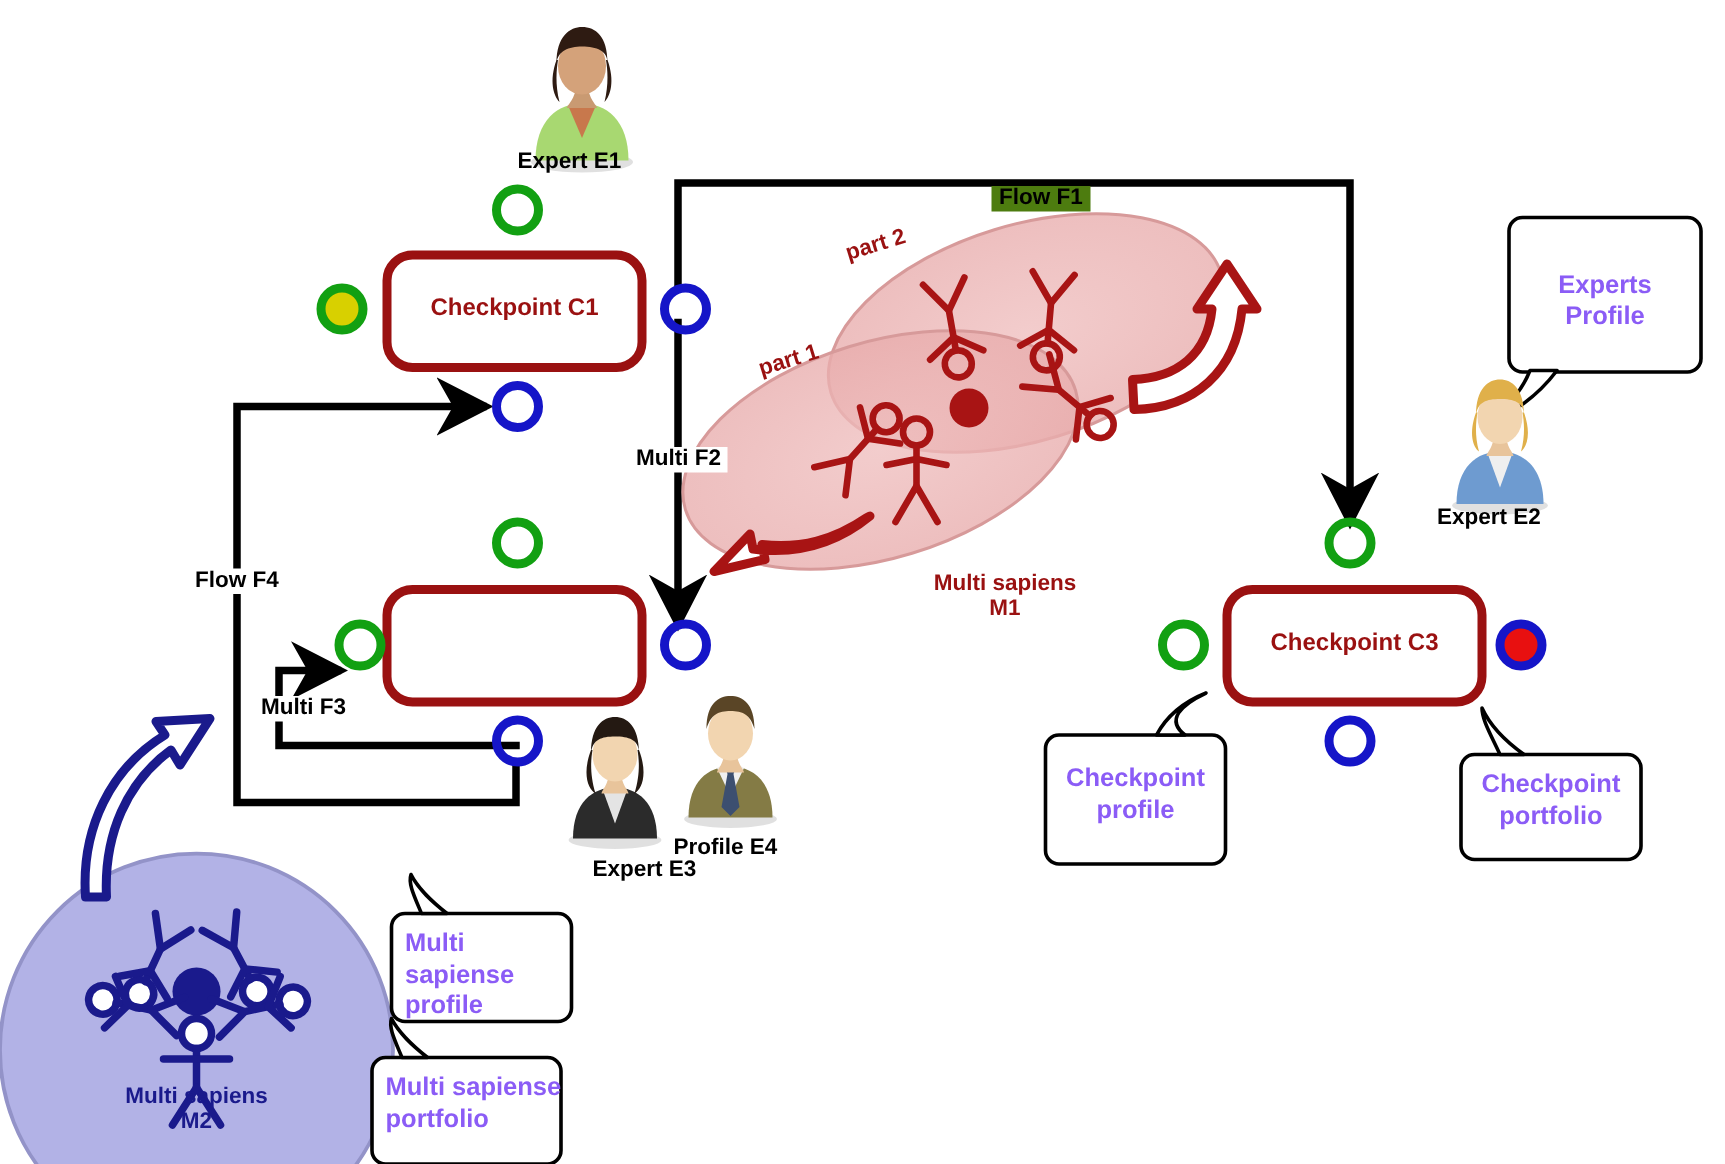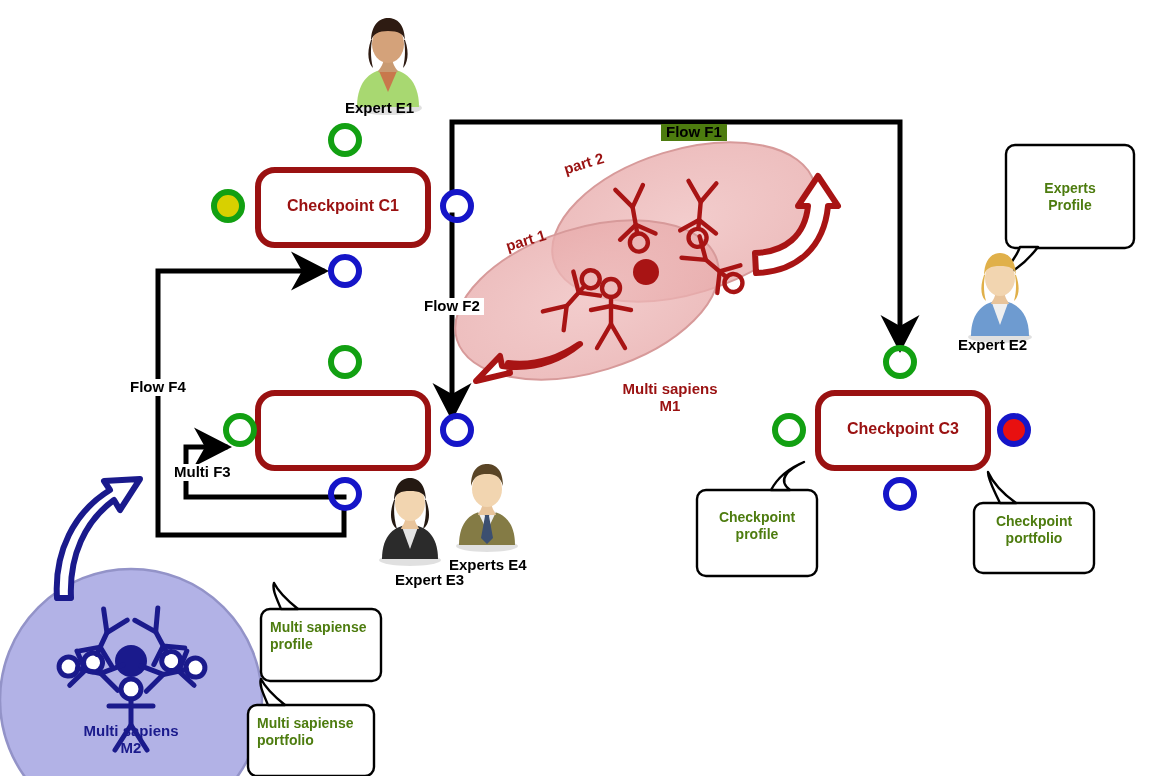--- a/index.html
+++ b/index.html
@@ -6,21 +6,21 @@
   body{width:1150px;height:776px;overflow:hidden;
        font-family:"Liberation Sans","DejaVu Sans",sans-serif;}
   #stage{position:relative;width:1150px;height:776px;background:#fff;}
   #stage svg.layer{position:absolute;left:0;top:0;width:1150px;height:776px;}
   .lbl{position:absolute;font-weight:bold;white-space:pre;line-height:1.12;}
   .lbl-black{color:#000000;font-size:15px;}
   .lbl-dred{color:#9A1111;font-size:15px;}
   .lbl-navy{color:#1A1A8C;font-size:15px;}
   .cp-text{position:absolute;color:#9A1111;font-size:16px;font-weight:bold;
            white-space:nowrap;}
-  .callout-text{position:absolute;color:#4d7c0f;font-size:14px;
+  .callout-text{position:absolute;color:#8b5cf6;font-size:17px;
                 font-weight:bold;line-height:1.22;}
   .center{text-align:center;}
 </style>
 </head>
 <body>
 
 <div id="stage">
 
   <svg class="layer" viewBox="0 0 1150 776">
     <defs>
@@ -257,28 +257,28 @@
       <ellipse cx="0" cy="-17" rx="15" ry="18" fill="#F2D5B0"></ellipse>
       <path d="M-16,-20 C-16,-37 -8,-42 0,-42 C8,-42 16,-37 16,-20
                C13,-30 8,-32 0,-32 C-8,-32 -13,-30 -16,-20 Z" fill="#5A4526"></path>
     </g>
   </svg>
 
   <div class="cp-text" style="left:258px;top:197px;width:170px;text-align:center;">Checkpoint C1</div>
   <div class="cp-text" style="left:818px;top:420px;width:170px;text-align:center;">Checkpoint C3</div>
 
   <div class="lbl lbl-black" style="left:661px;top:124px;background:#4d7c0f;padding:0 5px;">Flow F1</div>
-  <div class="lbl lbl-black" style="left:420px;top:298px;background:#fff;padding:0 4px;">Flow F2</div>
+  <div class="lbl lbl-black" style="left:420px;top:298px;background:#fff;padding:0 4px;">Multi F2</div>
   <div class="lbl lbl-black" style="left:170px;top:464px;background:#fff;padding:0 4px;">Multi F3</div>
   <div class="lbl lbl-black" style="left:126px;top:379px;background:#fff;padding:0 4px;">Flow F4</div>
 
   <div class="lbl lbl-black" style="left:345px;top:100px;">Expert E1</div>
   <div class="lbl lbl-black" style="left:958px;top:337px;">Expert E2</div>
   <div class="lbl lbl-black" style="left:371px;top:572px;margin-left:24px;">Expert E3</div>
-  <div class="lbl lbl-black" style="left:449px;top:557px;">Experts E4</div>
+  <div class="lbl lbl-black" style="left:449px;top:557px;">Profile E4</div>
 
   <div class="lbl lbl-dred center" style="left: 595px; top: 381px; width: 150px; white-space: pre-line;">Multi sapiens
 M1</div>
   <div class="lbl lbl-navy center" style="left: 56px; top: 723px; width: 150px; white-space: pre-line;">Multi sapiens
 M2</div>
 
   <div class="lbl lbl-dred" style="left:504px;top:239px;transform:rotate(-17deg);transform-origin:left top;">part 1</div>
   <div class="lbl lbl-dred" style="left:562px;top:162px;transform:rotate(-17deg);transform-origin:left top;">part 2</div>
 
   <div class="callout-text center" style="left: 1006px; top: 180px; width: 128px; white-space: pre-line;">Experts

